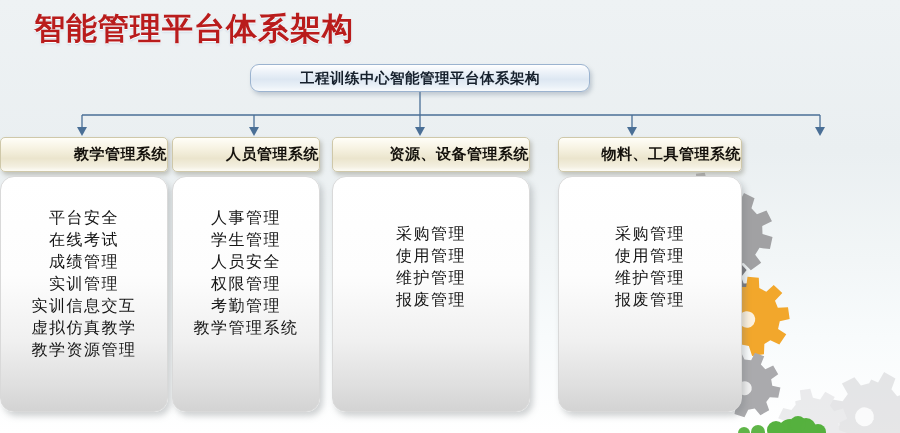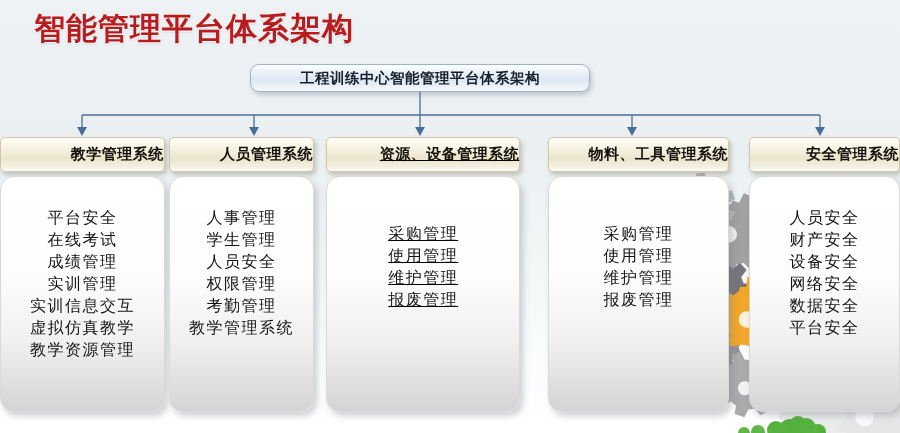--- a/index.html
+++ b/index.html
@@ -74,21 +74,21 @@
     z-index: 5;
   }
   .column {
     position: relative;
     height: 100%;
     display: flex;
     flex-direction: column;
   }
   .col-1 { width: 168px; margin-left: 0px;  }
   .col-2 { width: 148px; margin-left: 4px; }
-  .col-3 { width: 198px; margin-left: 12px; text-decoration: underline; }
+  .col-3 { width: 198px; margin-left: 12px; }
   .col-4 { width: 184px; margin-left: 28px; }
   .col-5 { width: 154px; margin-left: 20px; }
 
   .col-header {
     height: 35px;
     flex: 0 0 35px;
     border: 1px solid #cfc8a9;
     border-radius: 5px;
     background: linear-gradient(180deg,#fffef8 0%,#f7f3e3 30%,#ebe5cd 62%,#f3efe0 86%,#fdfcf6 100%);
     box-shadow: 2px 3px 4px rgba(120,118,100,.38);
@@ -249,27 +249,14 @@
       <span class="label">物料、工具管理系统</span>
     </div>
     <div class="col-panel short-list">
       <div class="item">采购管理</div>
       <div class="item">使用管理</div>
       <div class="item">维护管理</div>
       <div class="item">报废管理</div>
     </div>
   </div>
 
-  <div class="column col-5">
-    <div class="col-header">
-      <span class="label">安全管理系统</span>
-    </div>
-    <div class="col-panel">
-      <div class="item">人员安全</div>
-      <div class="item">财产安全</div>
-      <div class="item">设备安全</div>
-      <div class="item">网络安全</div>
-      <div class="item">数据安全</div>
-      <div class="item">平台安全</div>
-    </div>
-  </div>
 
 </div>
 
 </body></html>

